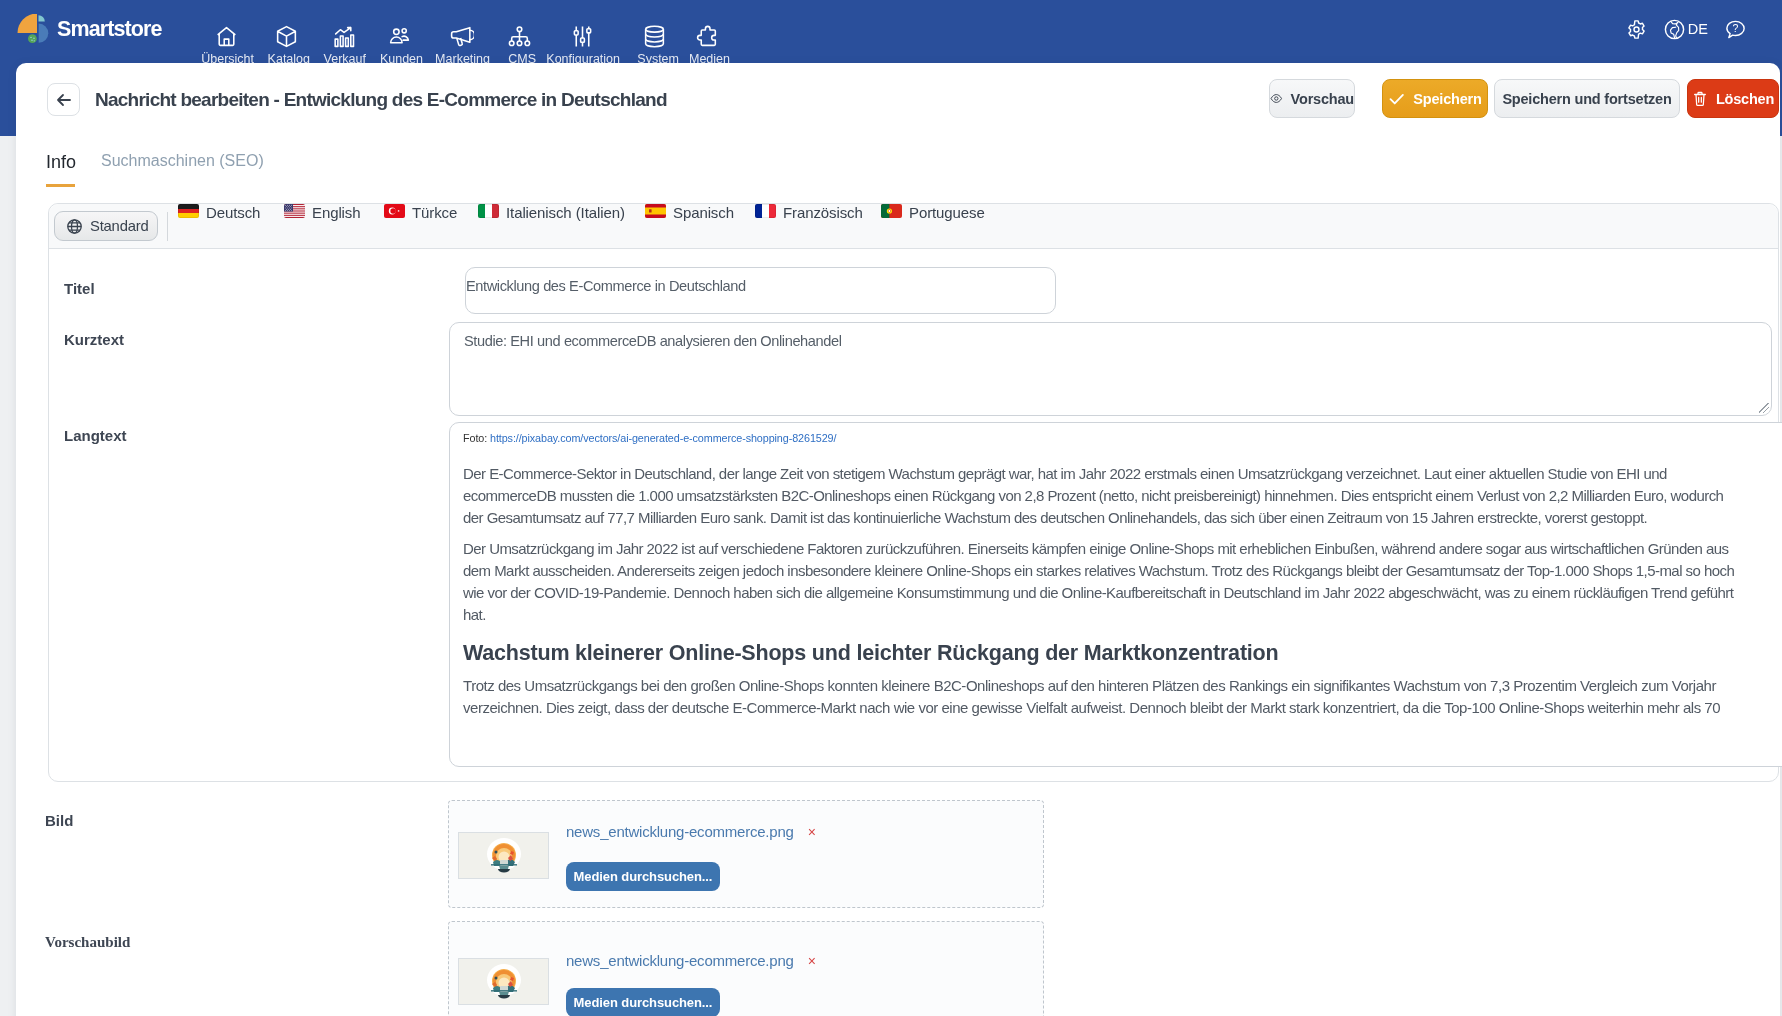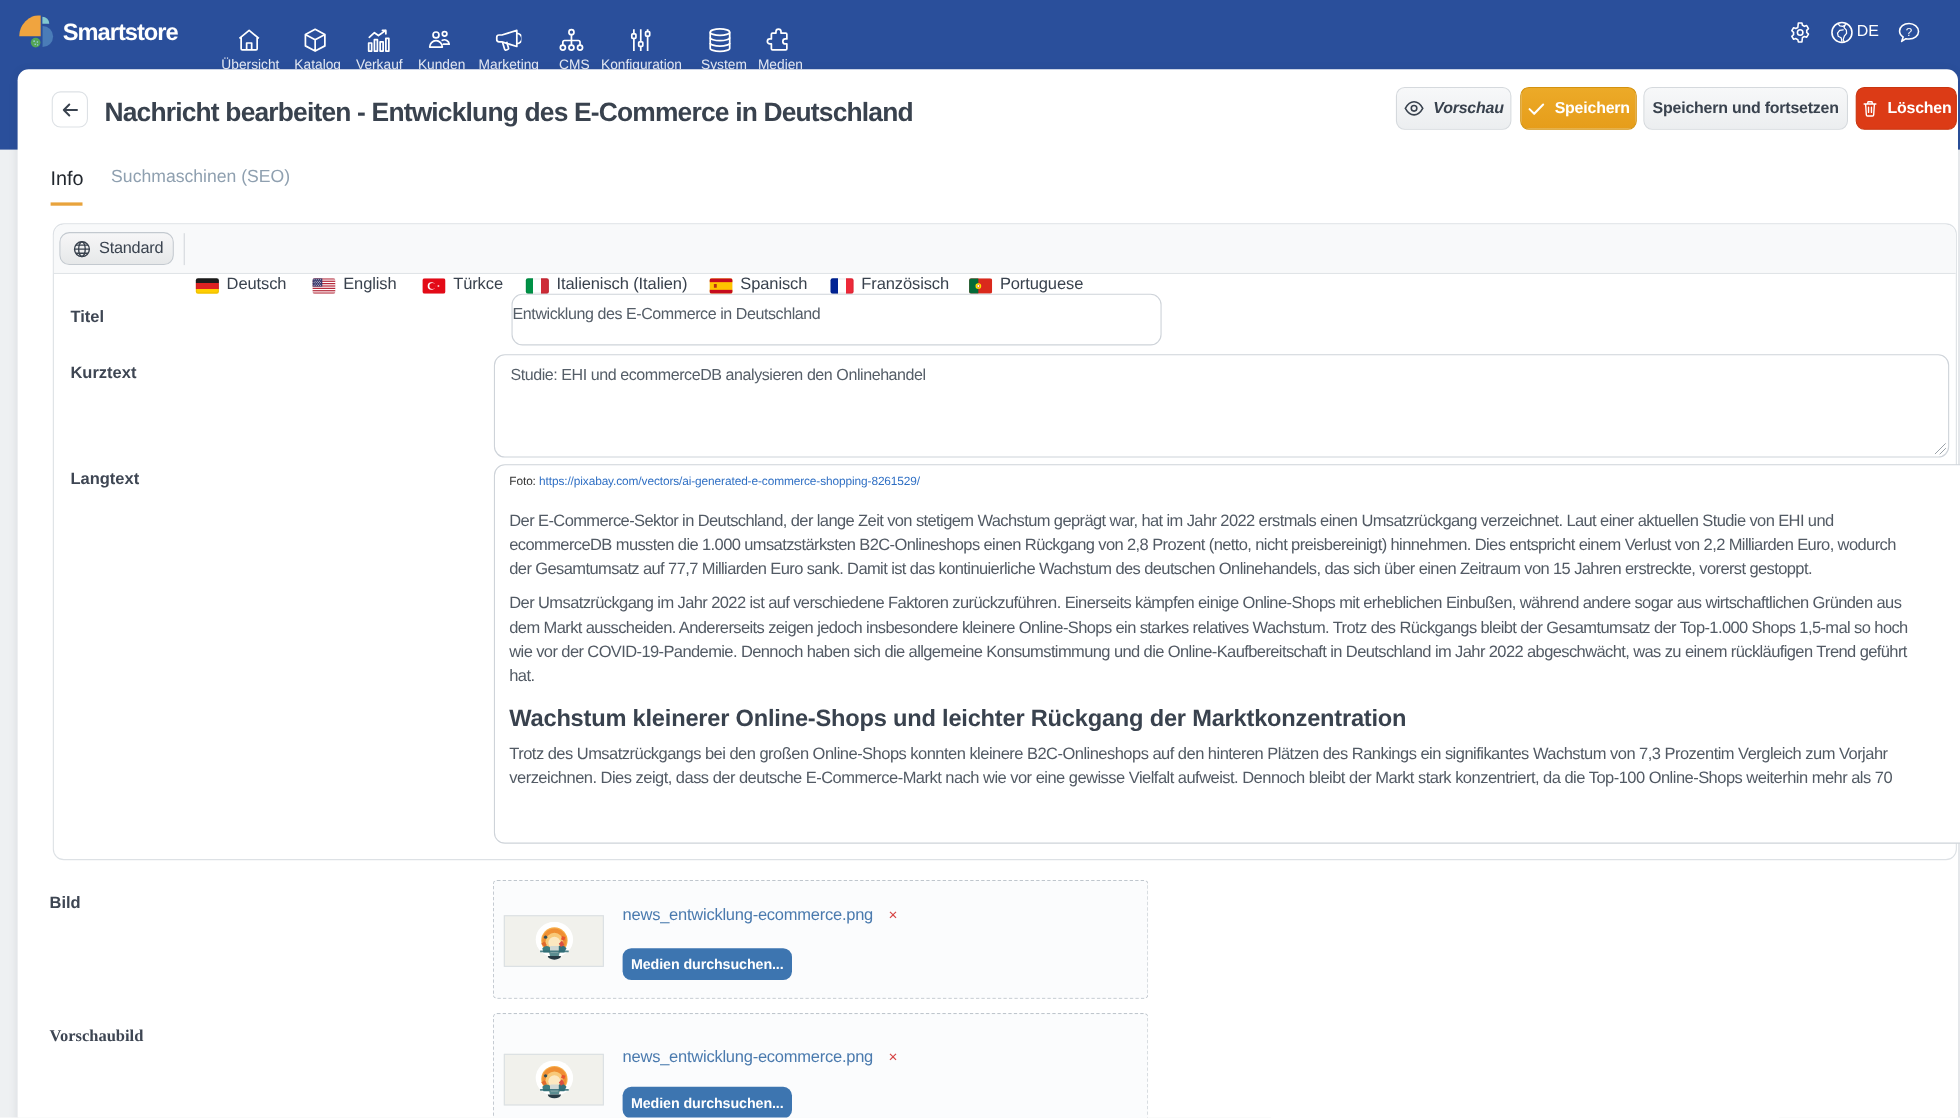--- a/index.html
+++ b/index.html
@@ -12,37 +12,37 @@
   .logo { position:absolute; }
   .brand { position:absolute; left:57px; top:17px; color:#fff; font-size:21.5px; font-weight:700; letter-spacing:-0.9px; }
   .mi { position:absolute; top:24px; text-align:right; color:#e8edf6; }
   .mi svg { display:block; margin:0 auto; }
   .mi .lbl { font-size:12.5px; margin-top:3px; color:#e4e9f3; }
   .nr { position:absolute; top:18px; }
   
   .card { position:absolute; left:16px; top:63px; width:1764px; height:1100px; background:#fff; border-radius:10px 10px 0 0; box-shadow:0 1px 8px rgba(40,50,70,0.10); }
   .backbtn { position:absolute; left:31px; top:20px; width:33px; height:33px; border:1px solid #dde1e5; border-radius:8px; background:#fff; }
   .backbtn svg { position:absolute; left:6px; top:6px; }
-  .pagetitle { position:absolute; left:79px; top:26px; font-size:24px; font-weight:700; color:#39424E; letter-spacing:-0.75px; }
+  .pagetitle { position:absolute; left:79px; top:26px; font-size:19px; font-weight:700; color:#39424E; letter-spacing:-0.75px; }
   .btn { position:absolute; top:16px; height:39px; border-radius:8px; font-size:14.5px; font-weight:700; letter-spacing:-0.2px; color:#39424E; display:flex; align-items:center; justify-content:center; gap:8px; }
   .btn-sec { background:linear-gradient(#f7f8f9,#eceef0); border:1px solid #d5d9dd; }
-  .btn-vorschau { left:1253px; width:105px;font-style:italic; }
+  .btn-vorschau { left:1253px; width:86px; }
   .btn-speichern { left:1366px; width:106px; background:linear-gradient(#ecaa28,#e69d1a); border:1px solid #d3920f; color:#fff;text-align:center; }
   .btn-suf { left:1478px; width:186px; }
   .btn-loeschen { left:1671px; width:92px; background:#DC3B16; border:1px solid #c9350f; color:#fff; }
   
   .tab1 { position:absolute; left:30px; top:89px; font-size:18px; color:#22272e; }
   .tab2 { position:absolute; left:85px; top:89px; font-size:16px; color:#8fa0b0; }
   .tabline { position:absolute; left:30px; top:121px; width:29px; height:3px; background:#E8A33C; }
   
   .locbox { position:absolute; left:32px; top:140px; width:1731px; height:579px; border:1px solid #dde1e5; border-radius:10px; background:#fff; }
   .locbar { position:absolute; left:0; top:0; right:0; height:45px; background:#f8f9fa; border-bottom:1px solid #dde1e5; border-radius:10px 10px 0 0; }
   .stdbtn { position:absolute; left:5px; top:7px; width:104px; height:30px; background:linear-gradient(#f6f6f7,#e6e8e9); border:1px solid #c3c9cf; border-radius:9px; display:flex; align-items:center; gap:7px; padding-left:11px; font-size:14.8px; letter-spacing:-0.2px; color:#39424E; }
   .locsep { position:absolute; left:118px; top:8px; width:1px; height:29px; background:#d4d8dc; }
-  .locitem { position:absolute; top:18px; height:45px; display:flex; align-items:flex-end; gap:7px; font-size:15px; letter-spacing:-0.1px; color:#39424E; }
+  .locitem { position:absolute; top:0; height:45px; display:flex; align-items:flex-start; gap:7px; font-size:15px; letter-spacing:-0.1px; color:#39424E; }
   .flag { width:21px; height:14px; border-radius:2px; box-shadow:inset 0 0 0 1px rgba(0,0,0,.08); display:inline-block; }
   
   .flabel { position:absolute; font-size:15px; font-weight:700; color:#3E4653; }
   .ctrl { position:absolute; border:1px solid #ced3d9; border-radius:10px; background:#fff; font-size:14.6px; letter-spacing:-0.40px; color:#555E68; }
   .titel-input { left:416px; top:63px; width:591px; height:47px; line-height:37px; }
   .kurz-area { left:400px; top:118px; width:1323px; height:94px; padding:10px 14px; }
   .resize-h { position:absolute; right:2px; bottom:2px; width:10px; height:10px; background:
     linear-gradient(135deg, transparent 45%, #9aa1a8 45%, #9aa1a8 52%, transparent 52%, transparent 68%, #9aa1a8 68%, #9aa1a8 75%, transparent 75%); }
   .lang-box { position:absolute; left:400px; top:218px; width:1582px; height:345px; border:1px solid #ced3d9; border-radius:10px; background:#fff; overflow:hidden; }
   .lang-content { position:absolute; left:13px; top:0; right:24px; }

